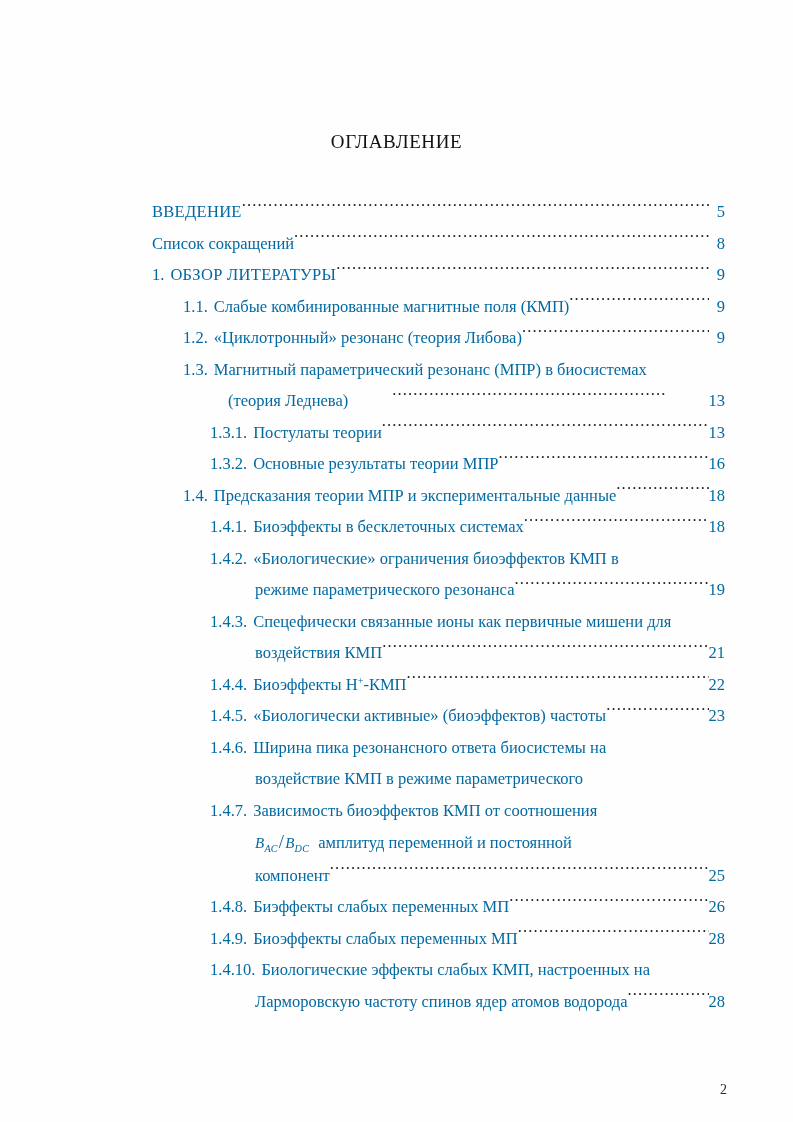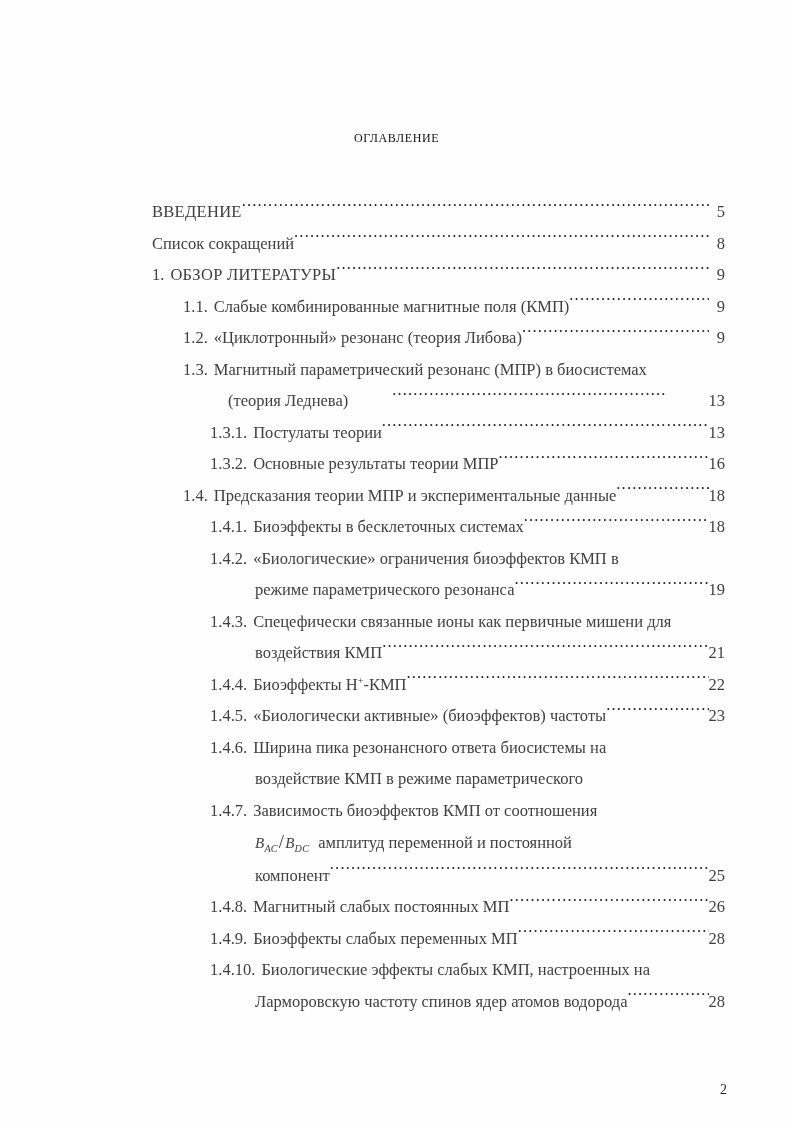--- a/index.html
+++ b/index.html
@@ -19,42 +19,42 @@
     position: absolute;
     inset: 0;
     background: #fefefe;
   }
   .doc-title {
     position: absolute;
     top: 131px;
     left: 0;
     right: 0;
     text-align: center;
-    font-size: 12px;
+    font-size: 19px;
     letter-spacing: 0.6px;
     color: #121212;
     font-family: Liberation Serif, serif;
   }
   .toc {
     position: absolute;
     top: 196px;
     left: 152px;
     width: 573px;
   }
   .toc-entry {
     position: relative;
     margin-bottom: 0px;
   }
   .line {
     display: flex;
     align-items: baseline;
     font-size: 16.5px;
     line-height: 31.5px;
     white-space: nowrap;
-    color: #404040;
+    color: #0369a1;
   }
   
   .lvl0 { padding-left: 0px; }
   .lvl1 { padding-left: 31px; }
   .lvl2 { padding-left: 58px; }
   .cont1 { padding-left: 76px; gap: 44px; }
   .cont2 { padding-left: 103px; justify-content: flex-end; }
 
   .num {
     flex: 0 0 auto;
@@ -284,21 +284,21 @@
         </div>
         <div class="line cont2">
           <span class="txt">компонент</span>
           <span class="leader"></span>
           <span class="pg">25</span>
         </div>
       </div>
       <div class="toc-entry">
         <div class="line lvl2">
           <span class="num">1.4.8.</span>
-          <span class="txt">Магнитный слабых постоянных МП</span>
+          <span class="txt">Биэффекты слабых переменных МП</span>
           <span class="leader"></span>
           <span class="pg">26</span>
         </div>
       </div>
       <div class="toc-entry">
         <div class="line lvl2">
           <span class="num">1.4.9.</span>
           <span class="txt">Биоэффекты слабых переменных МП</span>
           <span class="leader"></span>
           <span class="pg">28</span>

